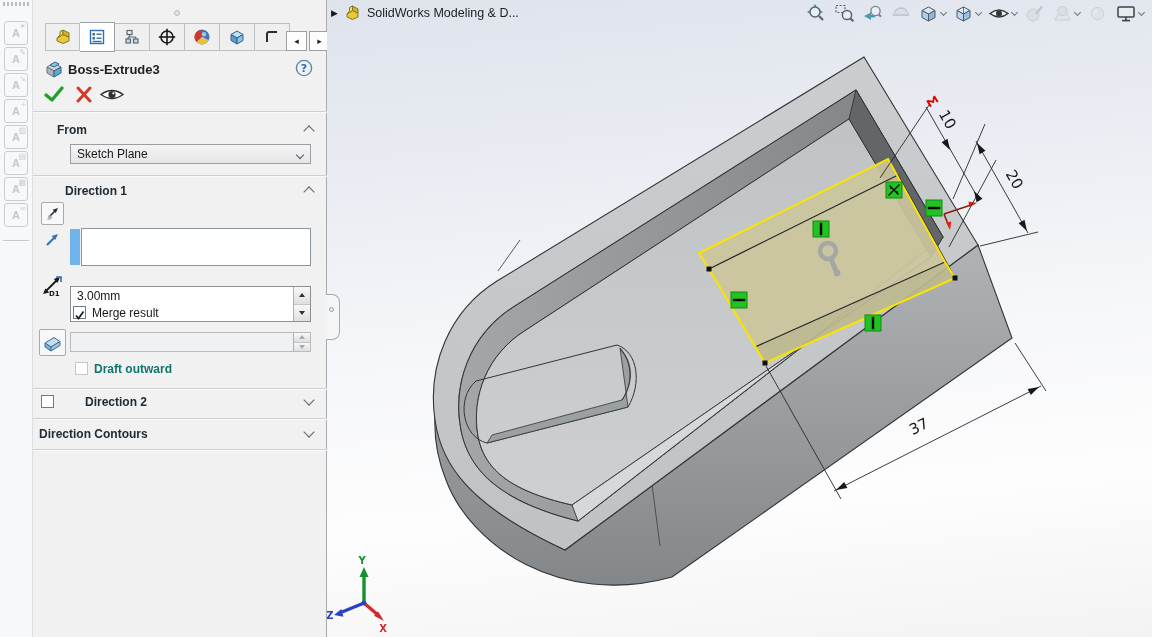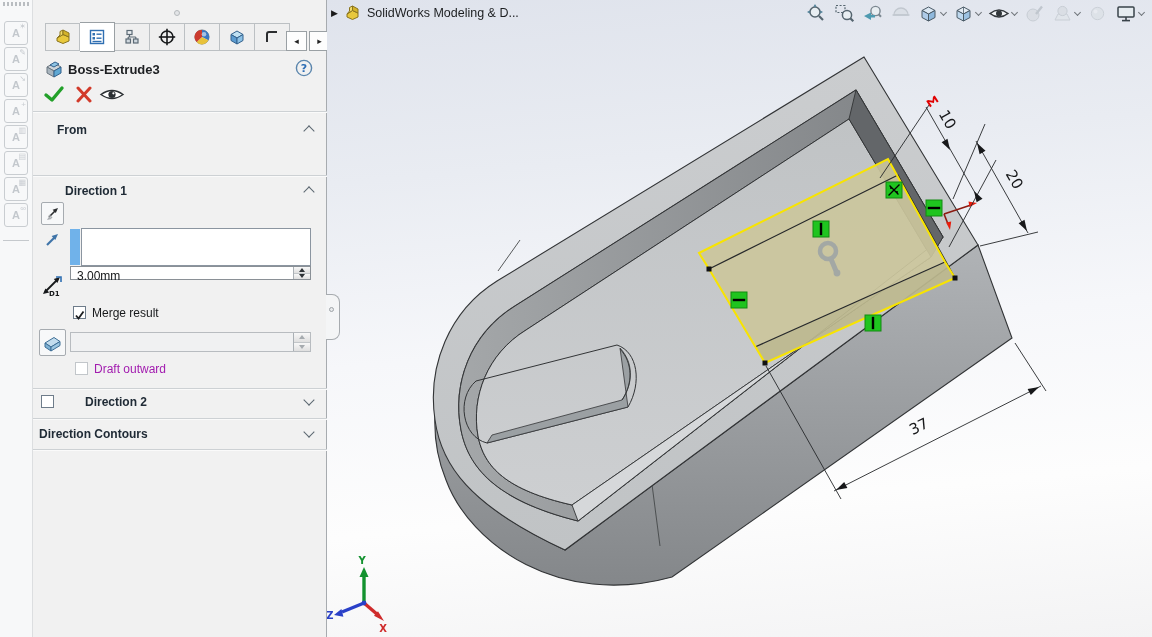--- a/index.html
+++ b/index.html
@@ -42,21 +42,21 @@
   .spin-btns { position:absolute; right:0; top:0; bottom:0; width:17px; border-left:1px solid #aab0b5; display:flex; flex-direction:column; }
   .spin-btns div { flex:1; background:linear-gradient(#f8f8f8,#dfdfdf); display:flex; align-items:center; justify-content:center; }
   .spin-btns div + div { border-top:1px solid #c2c6c9; }
   .tri-up { width:0; height:0; border-left:3.5px solid transparent; border-right:3.5px solid transparent; border-bottom:4.5px solid #2e3236; }
   .tri-dn { width:0; height:0; border-left:3.5px solid transparent; border-right:3.5px solid transparent; border-top:4.5px solid #2e3236; }
   .disabled-field { background:#f0f1f2 !important; border-color:#b8bcc0 !important; }
   .disabled-field .tri-up { border-bottom-color:#a6abaf; } .disabled-field .tri-dn { border-top-color:#a6abaf; }
   .cb { width:13px; height:13px; background:#fff; border:1px solid #6e7c8a; }
   .cb.disabled { border-color:#c2c6ca; }
   .cb-label { font-size:12px; color:#17191b; }
-  .cb-label.disabled { color:#a21caf; }
+  .cb-label.disabled { color:#0f766e;font-weight:bold; }
   .sq-btn { background:#f7f8f9; border:1px solid #a6abb0; border-radius:2px; display:flex; align-items:center; justify-content:center; }
 
   
   #viewport { left:327px; top:0; width:825px; height:637px;
     background:linear-gradient(175deg,#dfe3ec 0%, #e9ecf2 26%, #f6f7fa 52%, #fdfdfd 76%, #f3f3f4 100%); }
   #splitter { left:326px; top:294px; width:14px; height:46px; background:#f4f5f6; border:1px solid #a7abaf;
     border-left:none; border-radius:0 8px 8px 0; }
   #splitter .dot { position:absolute; left:3px; top:12px; width:5px; height:5px; border-radius:50%; border:1px solid #9ea3a7; background:#e8eaec; }
   #tree-flyout { left:4px; top:4px; display:flex; align-items:center; gap:6px; }
   #tree-flyout .fly { font-size:9px; color:#1a1a1a; }
@@ -179,20 +179,24 @@
         <path d="M2,8.5 Q13,0.5 24,8.5 Q13,16.5 2,8.5 Z" fill="#ffffff" stroke="#2b2f33" stroke-width="1.5"></path>
         <circle cx="13" cy="8.5" r="3.6" fill="#2b2f33"></circle>
           <circle cx="14.4" cy="7.3" r="1.1" fill="#fff"></circle>
       </svg>
     </div>
 
     <div class="abs divider" style="top:111px"></div>
 
     <div class="abs sec-label" style="left:8px; top:123px;padding-left:16px;">From</div>
     <div class="abs chev up" style="left:272px; top:127px;"></div>
+    <div class="abs combo" style="left:37px; top:144px; width:241px;">
+      <span>Sketch Plane</span>
+      <span class="cchev"></span>
+    </div>
 
     <div class="abs divider" style="top:175px"></div>
 
     <div class="abs sec-label" style="left:8px; top:184px;padding-left:24px;">Direction 1</div>
     <div class="abs chev up" style="left:272px; top:188px;"></div>
 
     <div class="abs sq-btn" style="left:8px; top:202px; width:23px; height:23px;">
       <svg width="17" height="17" viewBox="0 0 17 17">
         <path d="M5,12 L12,5" stroke="#2c2e30" stroke-width="1.6"></path>
           <polygon points="14,3 8.6,4.8 11.8,8" fill="#2c2e30"></polygon>
@@ -212,21 +216,21 @@
 
     <div class="abs" style="left:7px; top:274px;">
       <svg width="24" height="24" viewBox="0 0 24 24">
         <path d="M5,18 L18,5" stroke="#17191b" stroke-width="1.8"></path>
         <polygon points="20,3 13.8,4.9 17.4,9" fill="#17191b"></polygon>
           <polygon points="3,20 9.2,18.4 5.4,14.6" fill="#17191b"></polygon>
         <path d="M16,3 L21,3 L21,8" fill="none" stroke="#2f6fb2" stroke-width="1.6"></path>
         <text x="9" y="22" font-size="7" font-weight="bold" fill="#17191b">D1</text>
       </svg>
     </div>
-    <div class="abs spin-field" style="left:37px; top:266px; width:241px; height:14px;">
+    <div class="abs spin-field" style="left:37px; top:286px; width:241px; height:36px;">
       <span class="val">3.00mm</span>
       <span class="spin-btns">
           <div>
             <span class="tri-up"></span>
           </div>
           <div>
             <span class="tri-dn"></span>
           </div>
         </span>
     </div>

